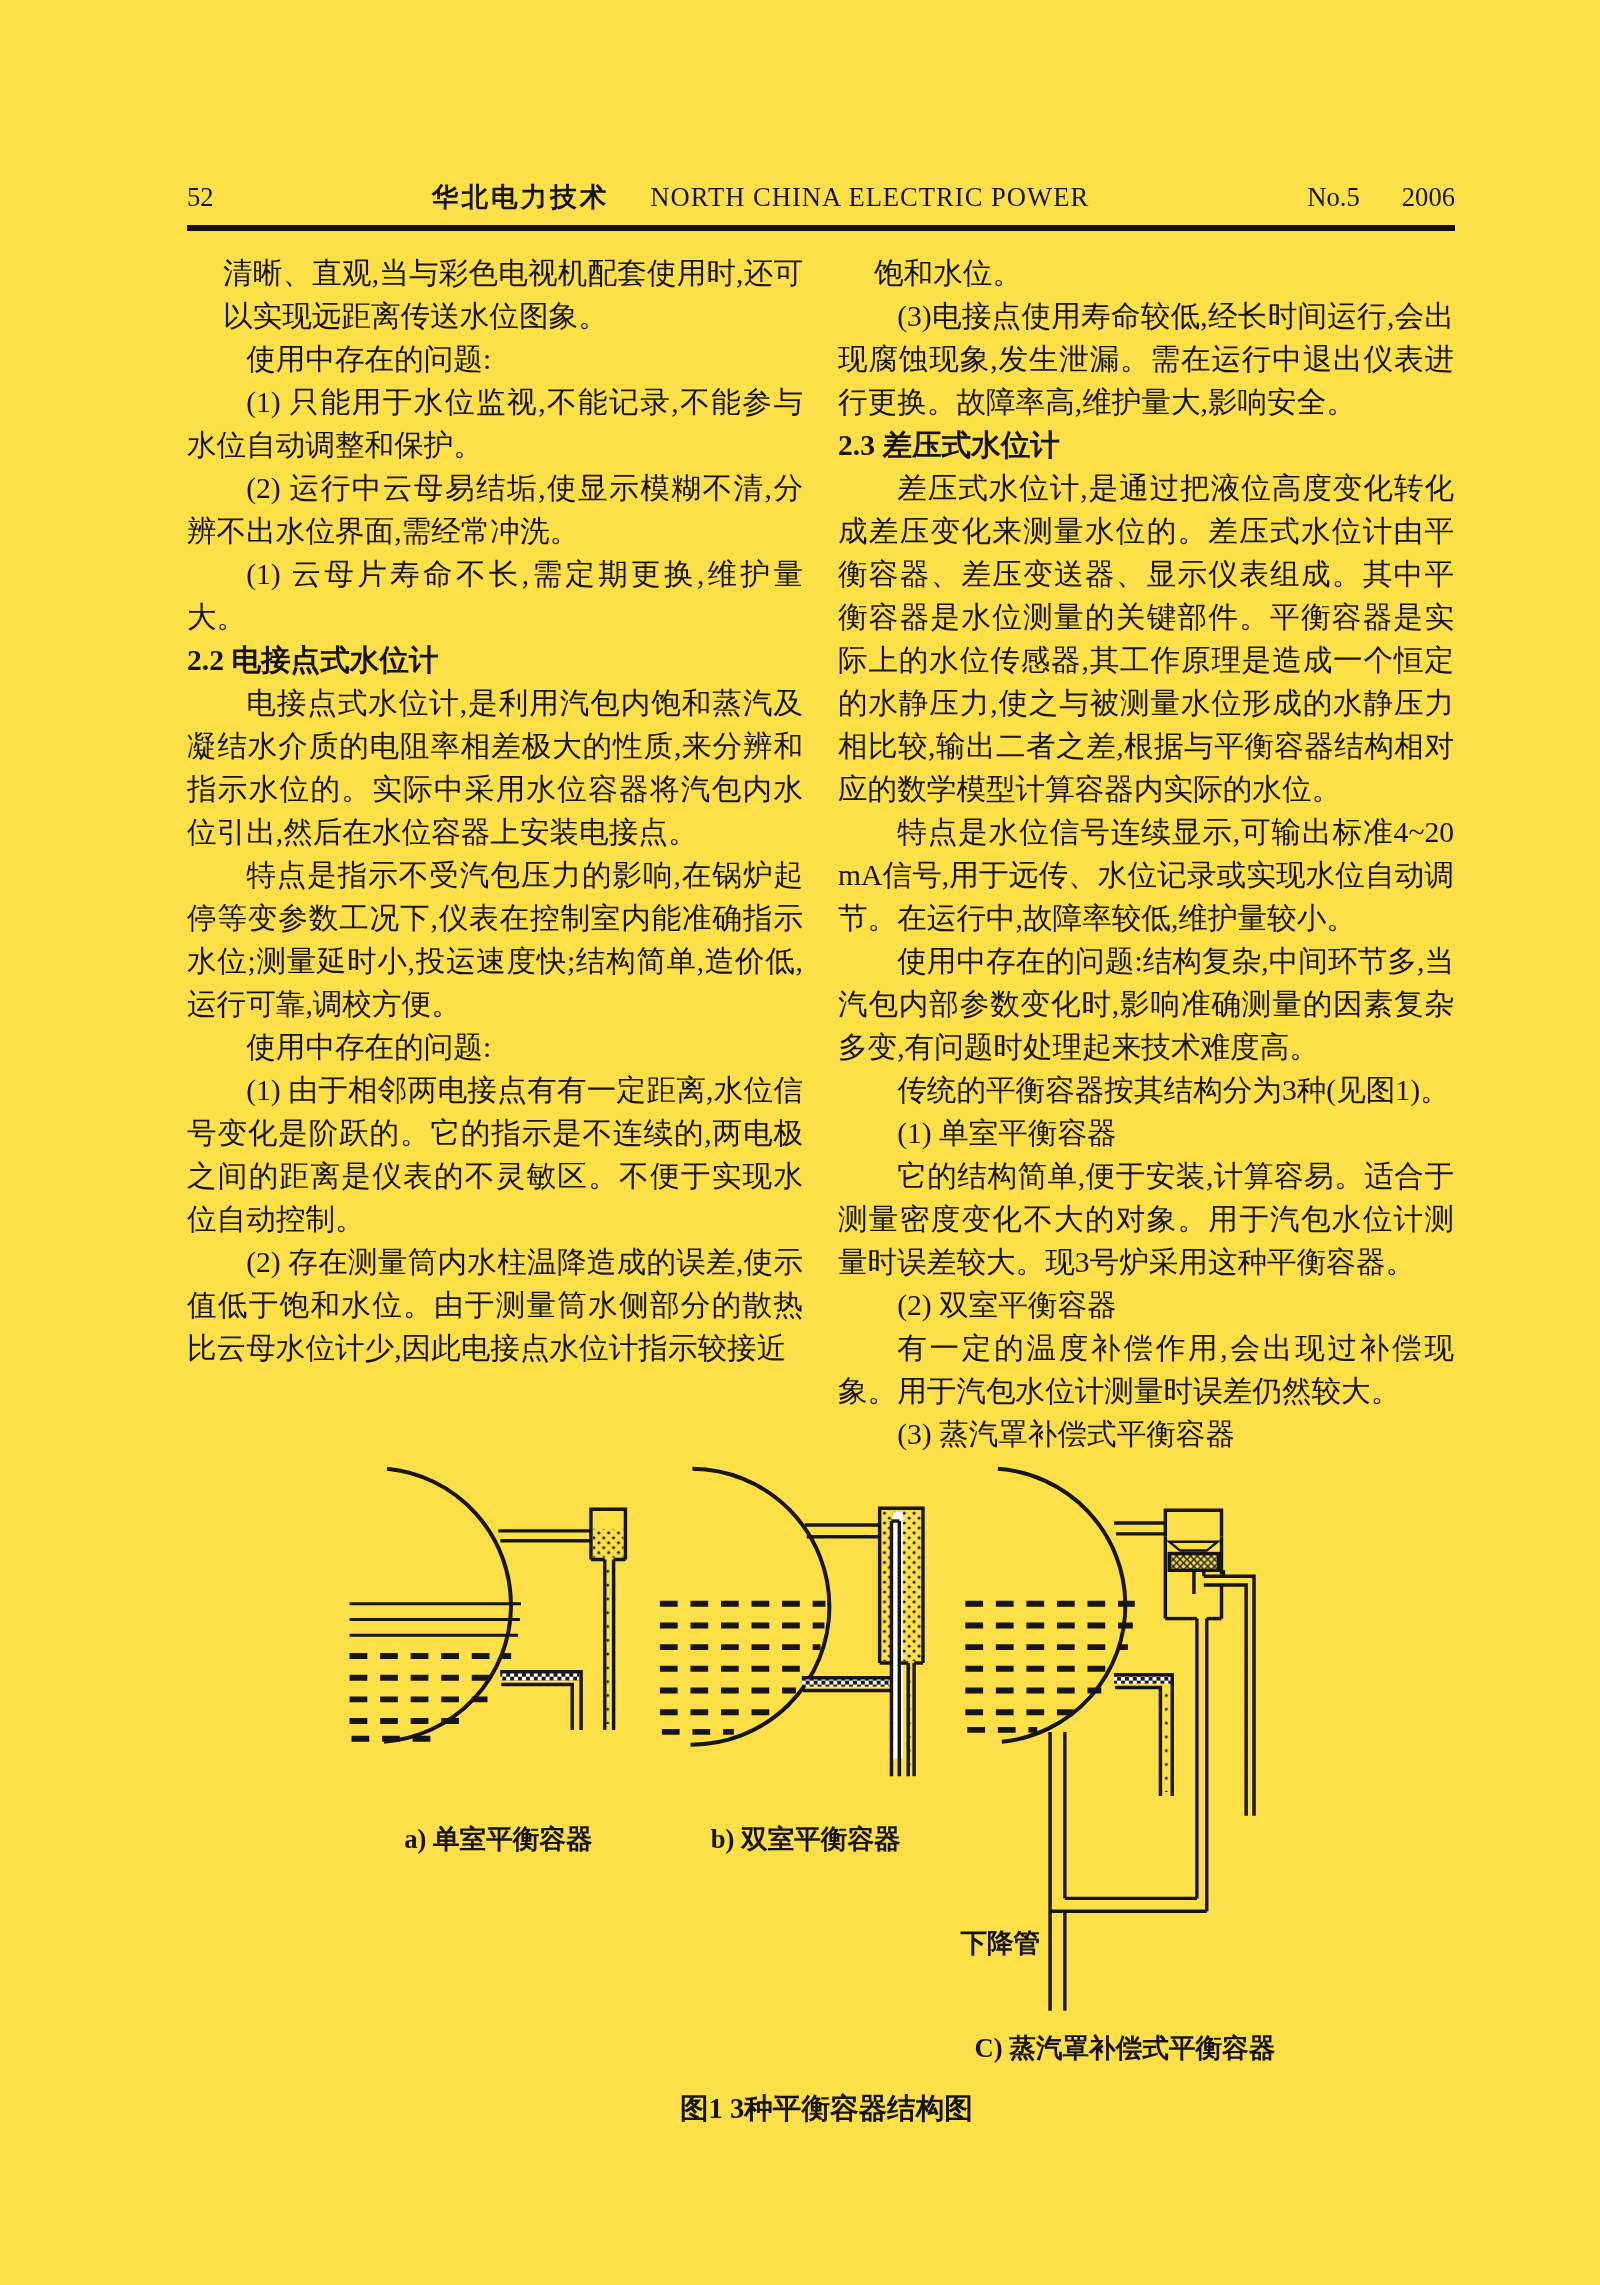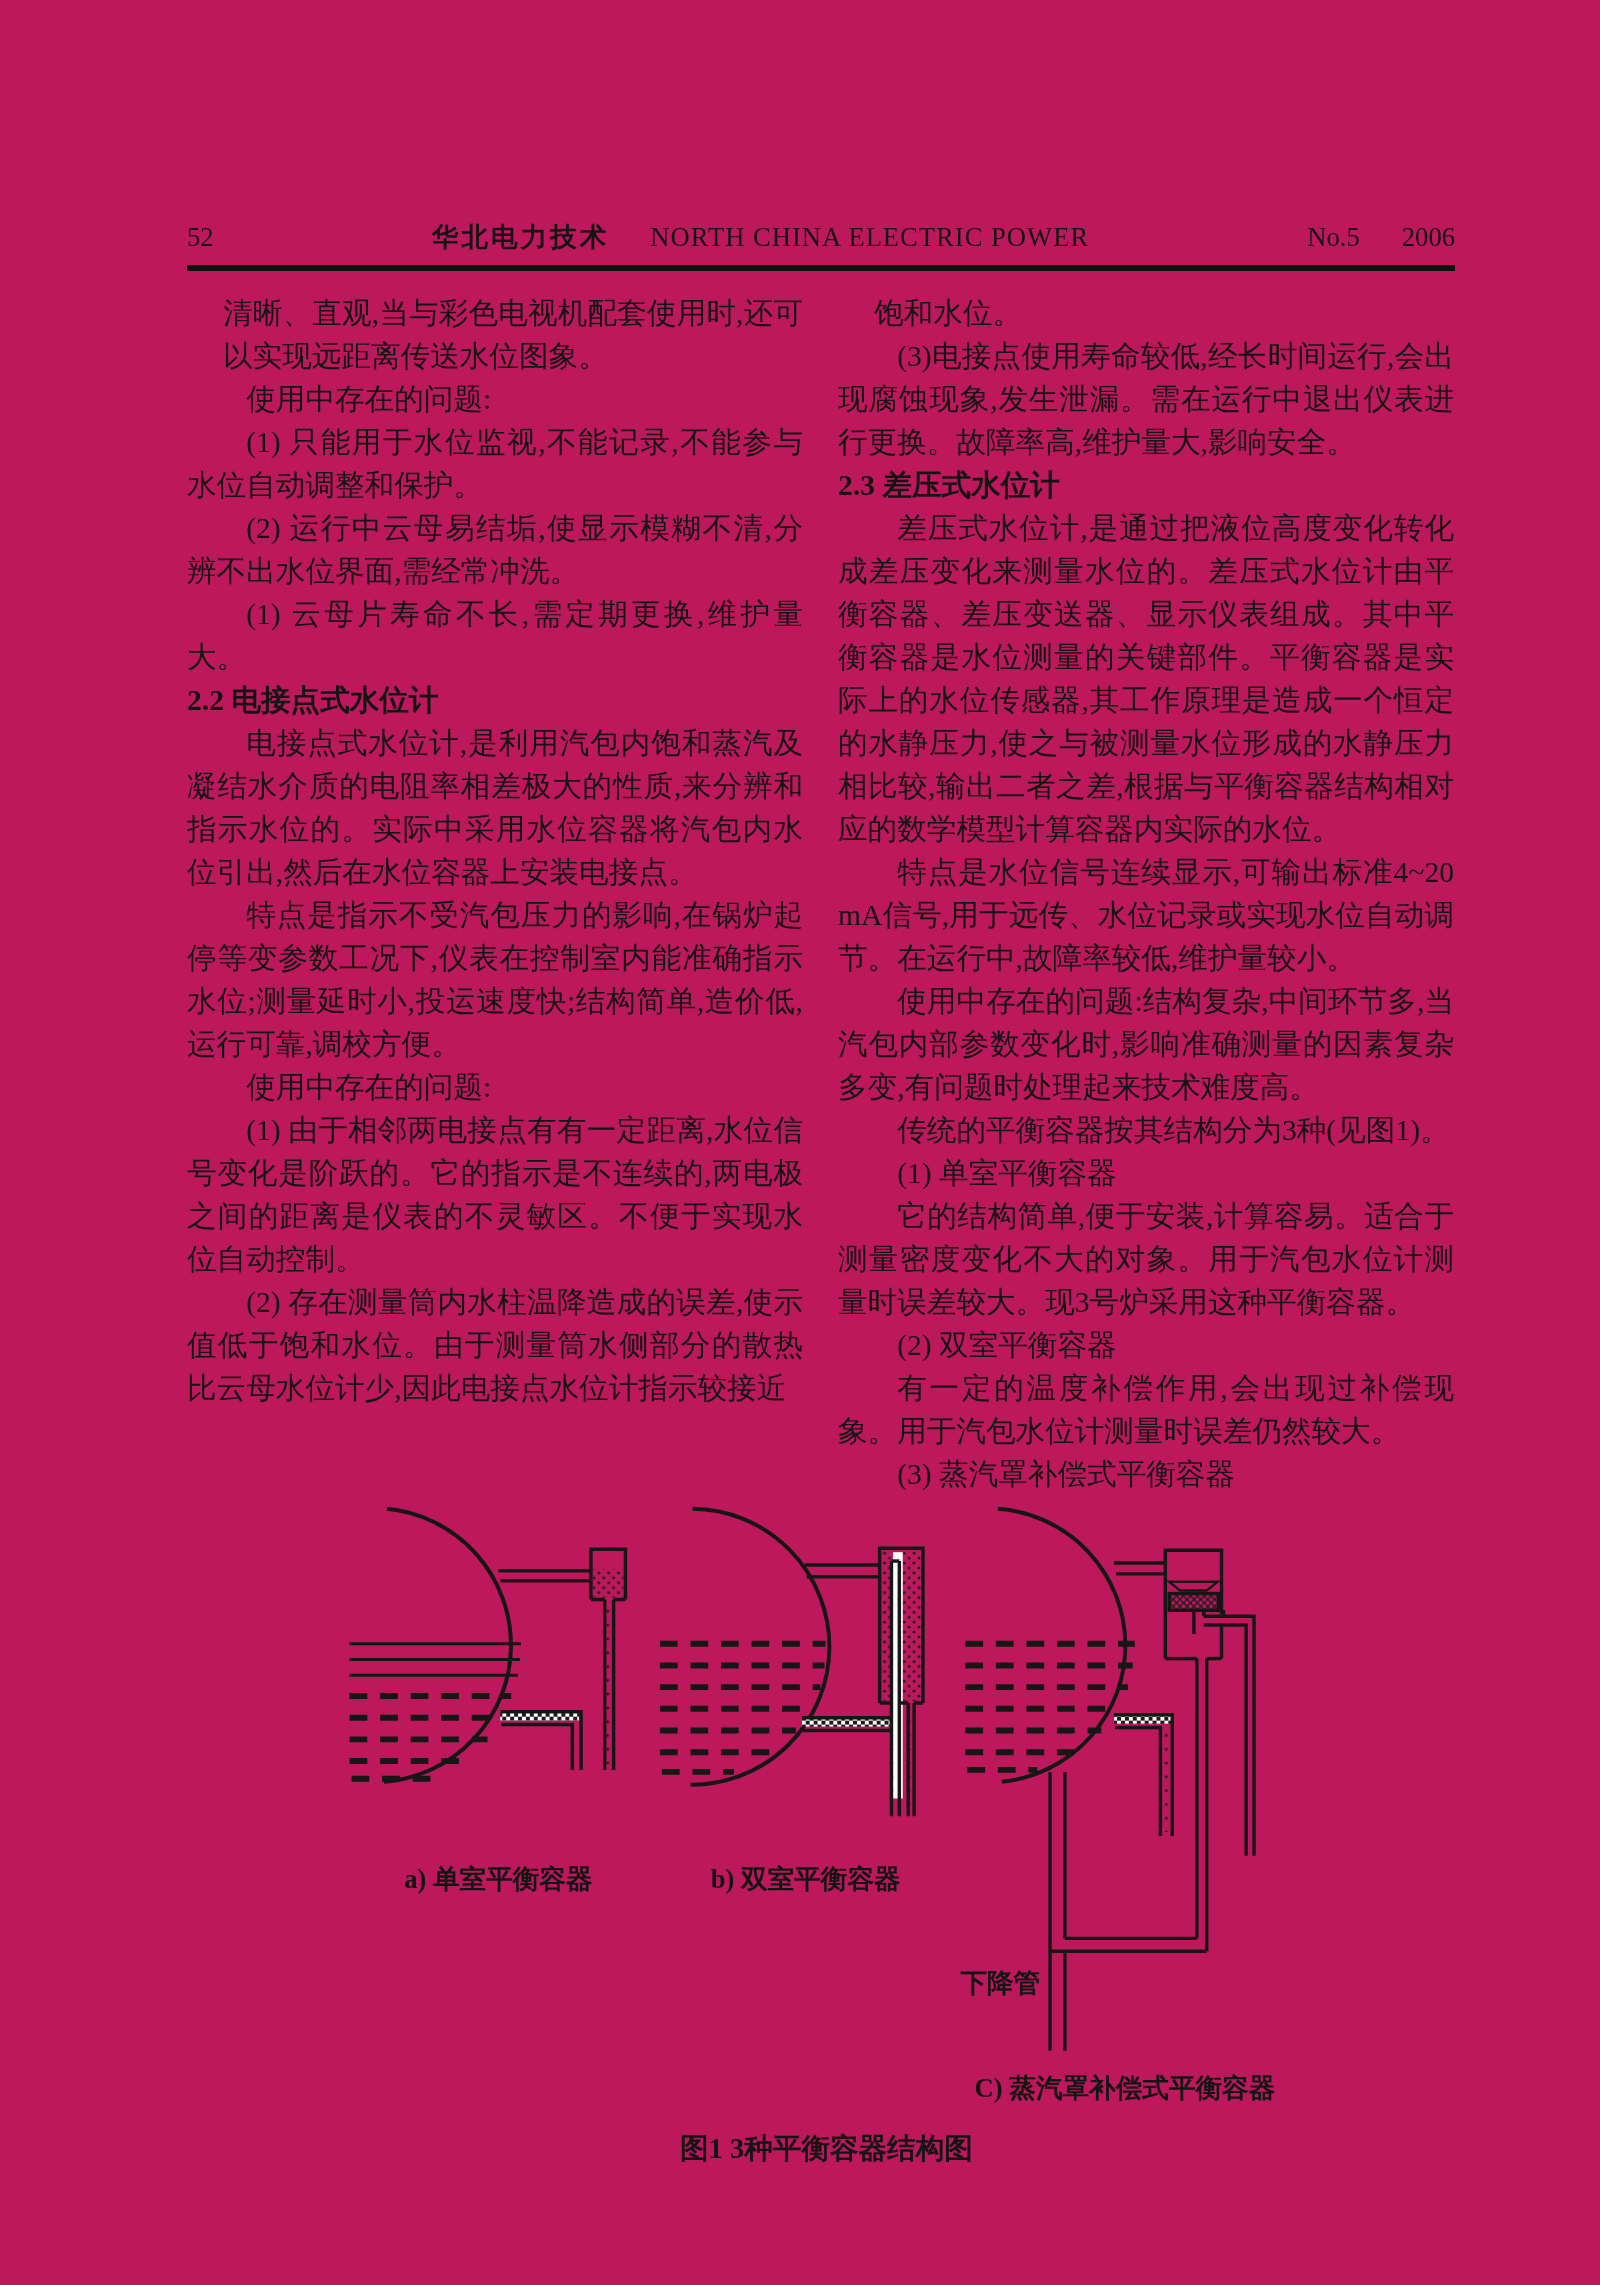--- a/index.html
+++ b/index.html
@@ -1,34 +1,34 @@
 <!DOCTYPE html>
 <html><head>
 <meta charset="utf-8">
 <style>
   html,body { margin:0; padding:0; }
   body { background:#e9e9e7; }
   .sheet {
     position:relative;
     width:1601px; height:2285px;
     margin:0 auto;
-    background:#be185d;
+    background:#fde047;
     color:#141414;
     font-family:"Liberation Serif","DejaVu Serif",serif;
     overflow:hidden;
     box-sizing:border-box;
     padding:183px 146px 0 187px;
   }
   .header-row {
     display:flex; justify-content:space-between; align-items:baseline;
     font-size:26.6px; line-height:29.6px; white-space:nowrap;
   }
   .journal-block { display:flex; gap:41px; align-items:baseline; }
   .journal-cn { font-weight:bold; letter-spacing:3px; }
-  .journal-en { letter-spacing:1px;margin-top:40px; }
+  .journal-en { letter-spacing:1px; }
   .issue-block { display:flex; gap:42px; }
   .header-rule { height:5.9px; background:#101010; margin-top:12.8px; }
   .columns { display:flex; gap:35px; margin-top:20.7px; }
   .col { width:616px; font-size:29.6px; line-height:43px; text-align:justify; }
   .col p { margin:0; text-indent:2em; }
   .col p.cont { text-indent:0;margin-left:36px; }
   .col p.heading { text-indent:0; font-weight:bold; }
   .figure-wrap { margin-top:0; }
   .figure-wrap svg { display:block; }
   .fig-label { font-family:"Liberation Serif","DejaVu Serif",serif; font-weight:bold; font-size:27px; fill:#141414; }

